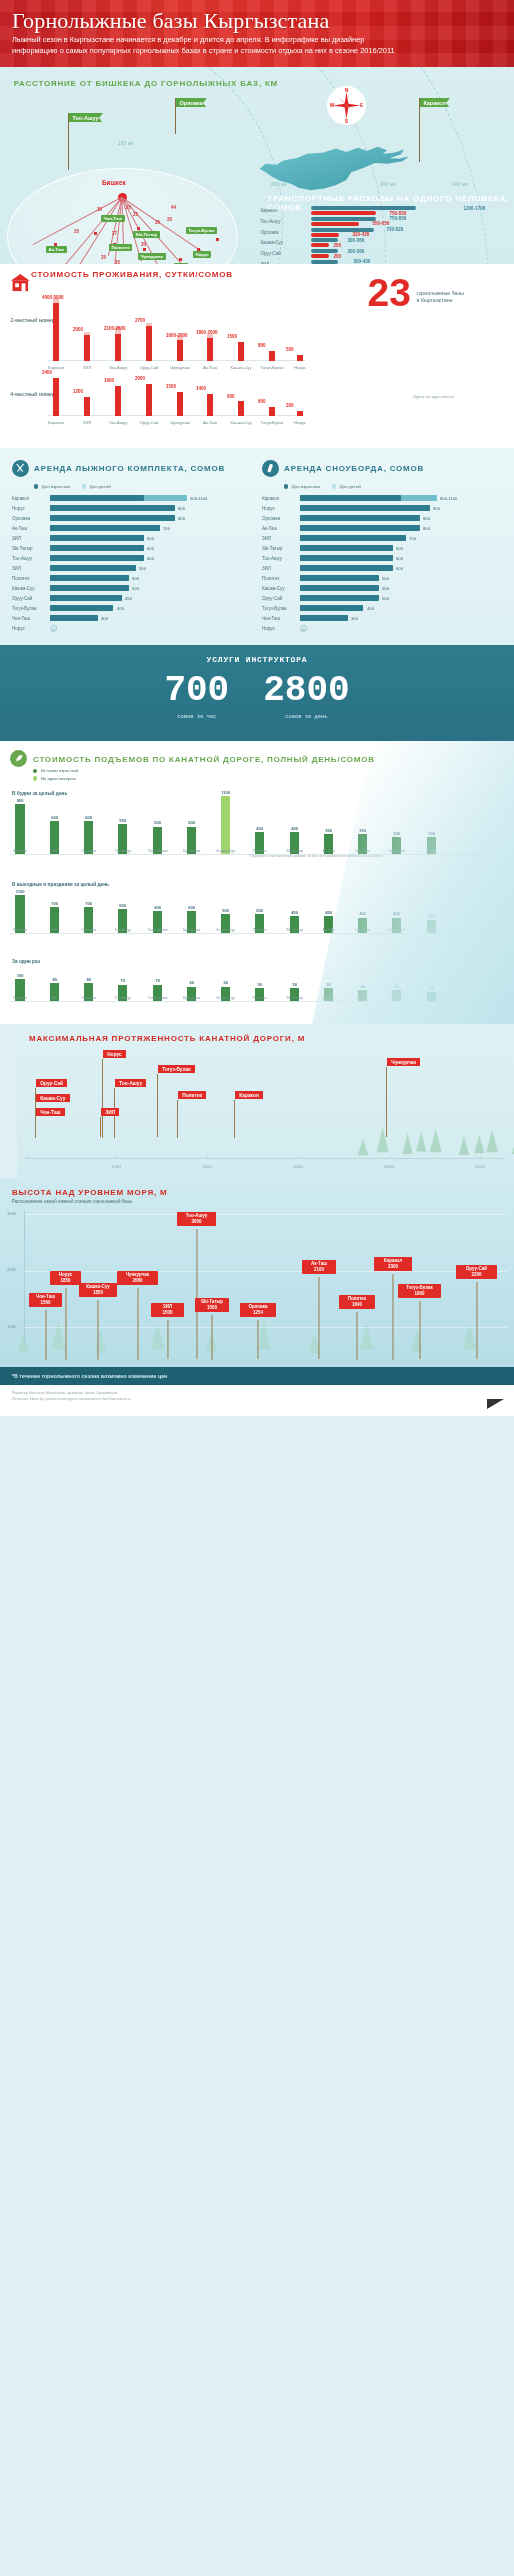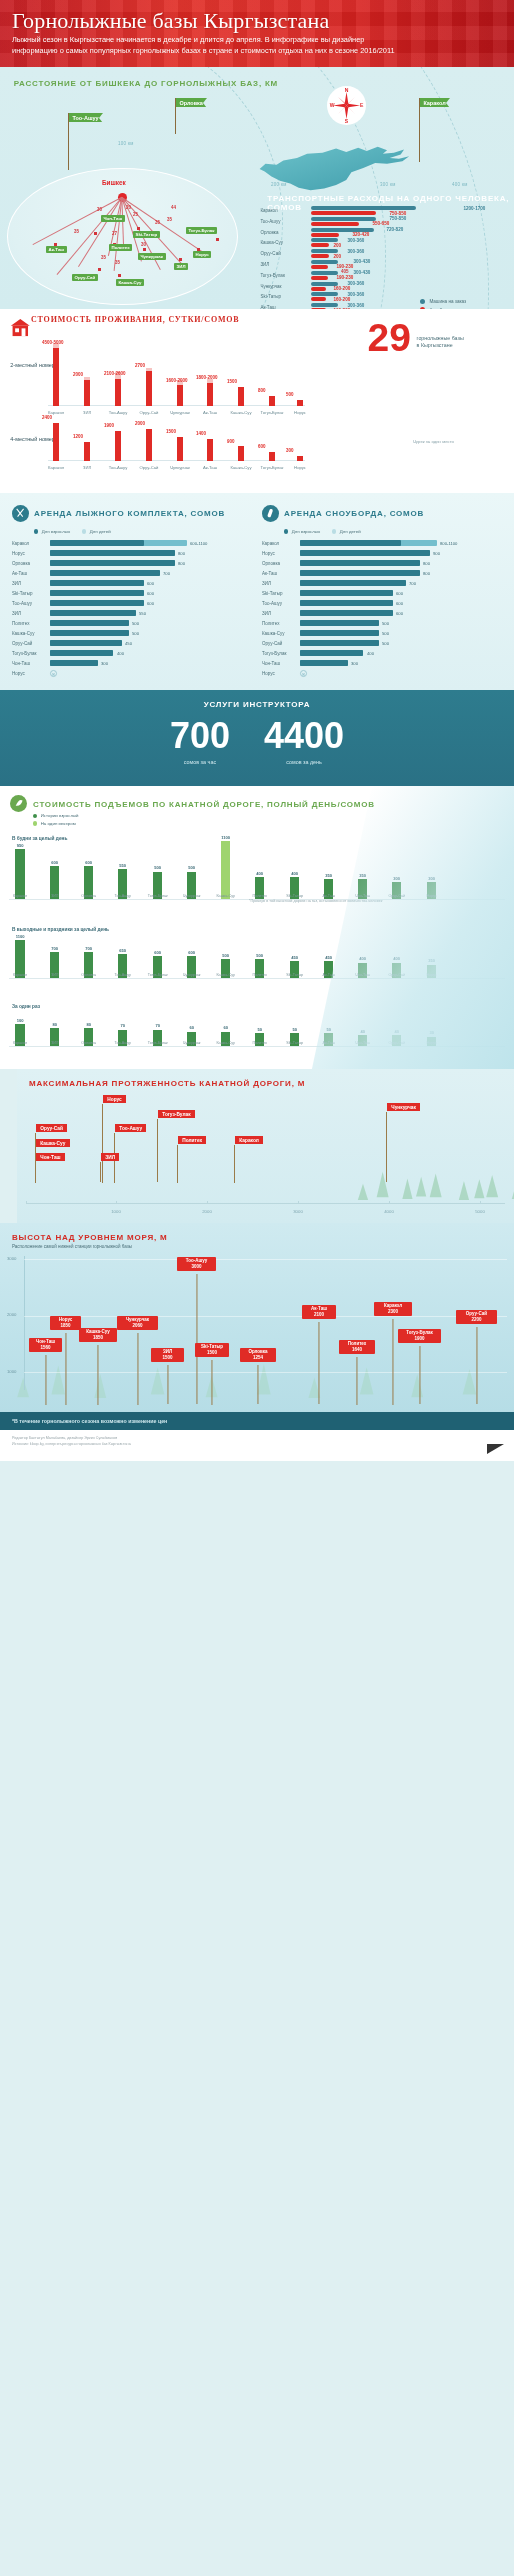--- a/index.html
+++ b/index.html
@@ -46,21 +46,21 @@
     text-transform: uppercase;
   }
   .sec-title.green { color: #6aa84f; }
   .sec-title.white { color: #ffffff; }
   .sec-title.teal  { color: #2d7b8c; }
   .sec-title.red   { color: #d32b24; }
 
   
   .map-block {
     position: relative;
-    height: 242px;
+    height: 197px;
     background: linear-gradient(180deg,#d8eef0 0%, #d3ecef 100%);
     overflow: hidden;
   }
   .map-title { position: absolute; left: 13.7px; top: 12px; }
   .ring {
     position: absolute; border: 0.9px dashed #a9d3d9; border-radius: 50%;
   }
   .ring-label {
     position: absolute; font-size: 4.5px; color: #7db8c2; letter-spacing: 0.3px;
   }
@@ -131,21 +131,21 @@
   .bval.car { color: #3c8396; }
   .bval.bus { color: #e02b26; }
   .legend { position: absolute; left: 163px; top: 105px; }
   .legend .li { display: flex; align-items: center; margin-bottom: 3.4px; }
   .legend .dot { width: 5.1px; height: 5.1px; border-radius: 50%; margin-right: 4.3px; }
   .legend .lbl { font-size: 4.6px; color: #4a6f78; }
 
   
   .lodging { position: relative; background: #ffffff; padding: 12px 0 10.3px 0; height: 184px; }
   .house-icon { position: absolute; left: 10.3px; top: 8.6px; }
-  .lodg-title { position: absolute; left: 31px; top: 6px; font-family: Liberation Serif, serif; }
+  .lodg-title { position: absolute; left: 31px; top: 6px; }
   .big23 {
     position: absolute; right: 103px; top: 6.9px;
     font-size: 39px; color: #e02b26; font-weight: bold; font-family: "Liberation Sans", sans-serif;
   }
   .big23-sub { position: absolute; right: 15.4px; top: 26px; font-size: 5.3px; color: #4a6f78; line-height: 1.4; width: 82px; }
   .room-label { position: absolute; font-size: 5.5px; color: #33525c; }
   .lchart { position: absolute; }
   .lbar { position: absolute; bottom: 0; width: 6px; background: #e02b26; }
   .lbar .ghost { position: absolute; left: 0; width: 100%; background: #f6c3c1; }
   .lbar .cap { position: absolute; left: -11px; top: -7.7px; font-size: 4.5px; color: #e02b26; font-weight: bold; white-space: nowrap; }
@@ -201,21 +201,21 @@
   }
   .nocircle::before, .nocircle::after {
     content:''; position:absolute; left: 1.1px; top: 2.4px; width: 2.9px; height: 0.9px; background: #9ec9d2;
   }
   .nocircle::before { transform: rotate(45deg); }
   .nocircle::after  { transform: rotate(-45deg); }
 
   
   .instructor {
     background: linear-gradient(180deg,#2e7c8e 0%, #2a7185 100%);
-    padding: 10.3px 0 17px 0; text-align: center; height: 96px; position: relative;
+    padding: 10.3px 0 17px 0; text-align: center; height: 96px; position: relative; font-family: Liberation Mono, monospace;
   }
   .instructor .ti { margin-bottom: 8.6px; }
   .inst-nums { display: flex; justify-content: center; gap: 34px; }
   .inst-nums .num { font-size: 36px; color: #ffffff; font-weight: bold; line-height: 1; }
   .inst-nums .cap { font-size: 5.4px; color: #cfe8ee; margin-top: 5.1px; }
 
   
   .lifts { position: relative; background: #ffffff; padding: 10.3px 0 8.6px 0; height: 283px; overflow: hidden; }
   .lifts::after {
     content:''; position: absolute; right: -34px; top: 0; width: 206px; height: 100%;
@@ -634,21 +634,21 @@
 
   <div class="lodging">
     <svg class="house-icon" width="20.6" height="19" viewBox="0 0 24 22">
       <polygon points="12,1 23,9 1,9" fill="#e02b26"></polygon>
       <rect x="3" y="9" width="18" height="12" fill="#e02b26"></rect>
       <rect x="6" y="12" width="4.5" height="4.5" fill="#fff"></rect>
       <rect x="13.5" y="12" width="4.5" height="9" fill="#fff"></rect>
     </svg>
     <div class="sec-title red lodg-title">СТОИМОСТЬ ПРОЖИВАНИЯ, СУТКИ/СОМОВ</div>
 
-    <div class="big23">29</div>
+    <div class="big23">23</div>
     <div class="big23-sub">горнолыжные базы<br>в Кыргызстане</div>
 
     <div class="room-label" style="left:10.3px;top:53px;">2-местный номер</div>
 
     <div class="lchart" style="left:48px;top:34px;width:257px;height:63px;">
       <div class="axis-line" style="bottom:0;"></div>
       <div class="lbar" style="left:5.1px;height:58px;">
           <div class="ghost" style="bottom:58px;height:5.1px;"></div>
           <div class="cap">4500-5000</div>
           <div class="lbase">Каракол</div>
@@ -980,21 +980,21 @@
   </div>
 
   <div class="instructor">
     <div class="sec-title white ti">УСЛУГИ ИНСТРУКТОРА</div>
     <div class="inst-nums">
       <div>
         <div class="num">700</div>
         <div class="cap">сомов за час</div>
       </div>
       <div>
-        <div class="num">4400</div>
+        <div class="num">2800</div>
         <div class="cap">сомов за день</div>
       </div>
     </div>
   </div>
 
   <div class="lifts">
     <div class="leaf-icon">
       <svg width="10.3" height="10.3" viewBox="0 0 12 12">
           <path d="M2 9 Q6 0 10 3 Q8 10 2 9Z" fill="#fff"></path>
         </svg>

